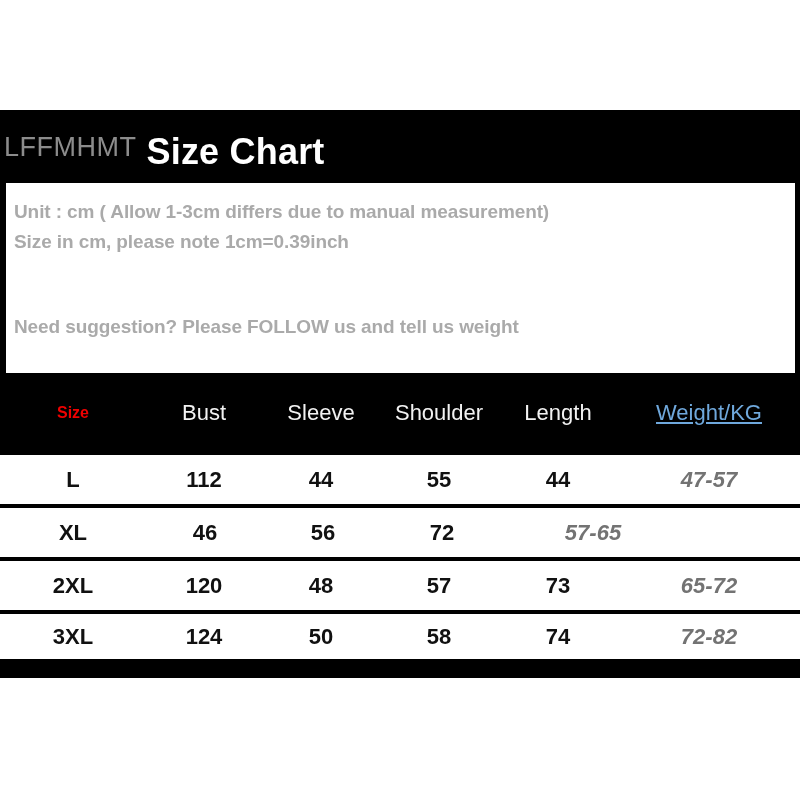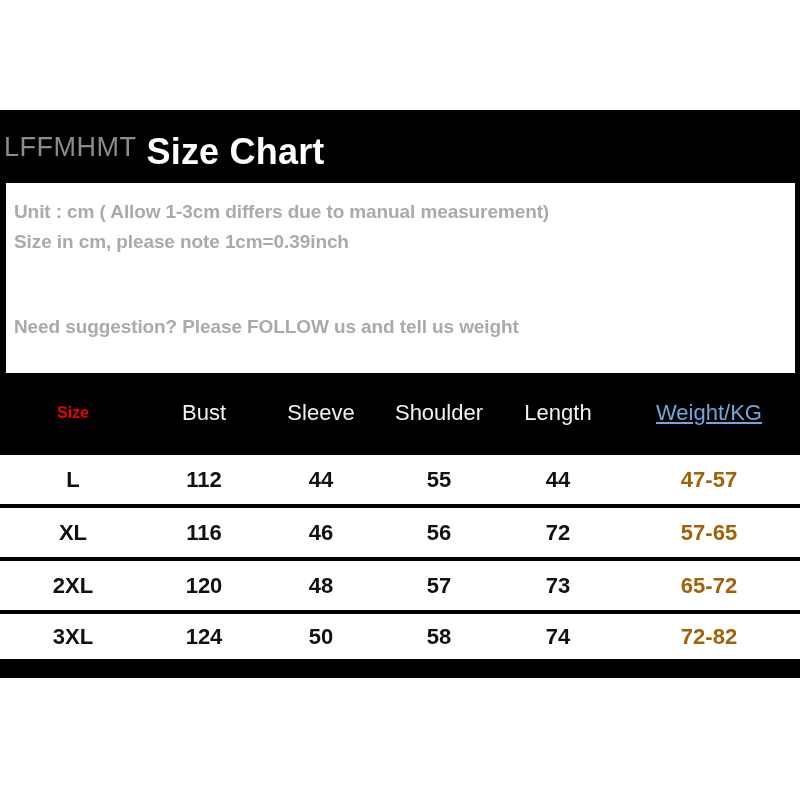--- a/index.html
+++ b/index.html
@@ -130,21 +130,22 @@
     text-decoration: underline;
   }
 
   .row.data .cell {
     font-size: 22px;
     font-weight: 700;
     color: #111111;
     font-stretch: condensed;
   }
   .row.data .c-weight {
-    color: #a16207;
+    color: #737373;
+    font-style: italic;
   }
 </style>
 </head>
 <body>
 
 <div id="page">
 
   <div id="panel">
 
     <div id="title-row">
@@ -173,21 +174,20 @@
         <div class="cell c-size">L</div>
         <div class="cell c-bust">112</div>
         <div class="cell c-shoulder">44</div>
         <div class="cell c-sleeve">55</div>
         <div class="cell c-length">44</div>
         <div class="cell c-weight">47-57</div>
       </div>
 
       <div class="row data">
         <div class="cell c-size">XL</div>
-        <div class="cell c-bust">116</div>
         <div class="cell c-shoulder">46</div>
         <div class="cell c-sleeve">56</div>
         <div class="cell c-length">72</div>
         <div class="cell c-weight">57-65</div>
       </div>
 
       <div class="row data">
         <div class="cell c-size">2XL</div>
         <div class="cell c-bust">120</div>
         <div class="cell c-shoulder">48</div>

